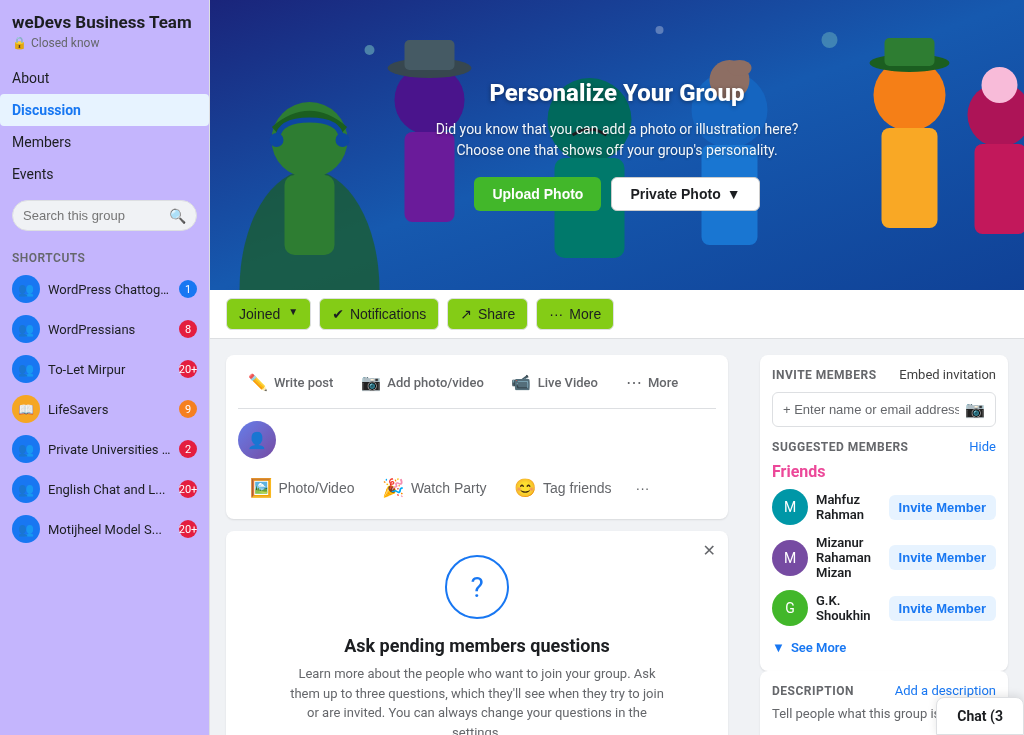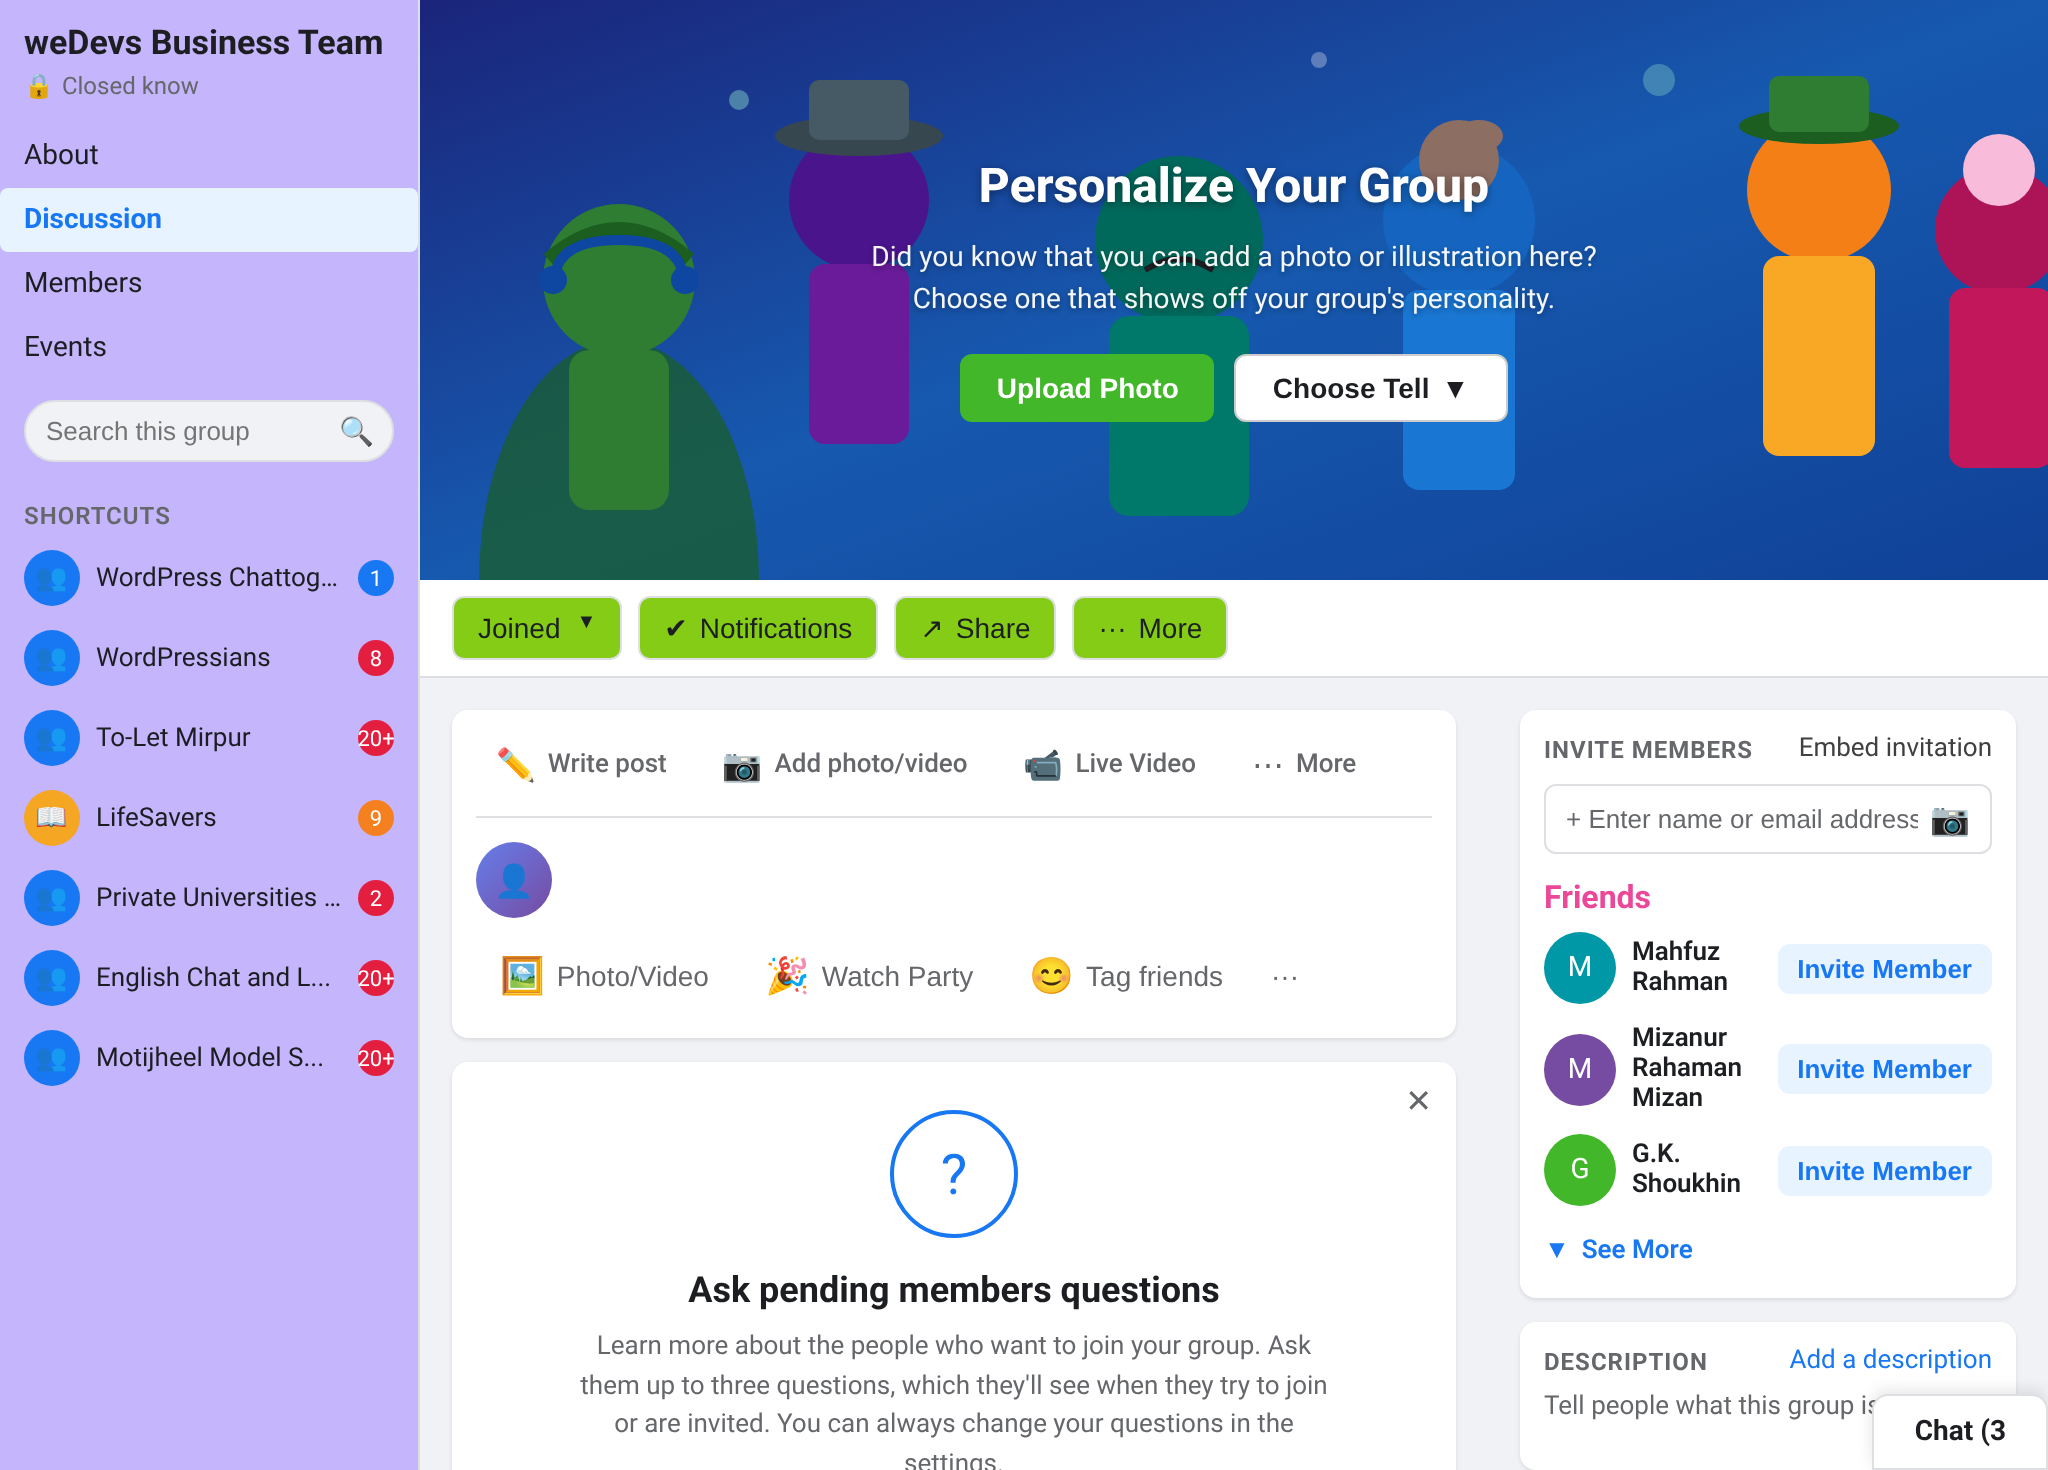--- a/index.html
+++ b/index.html
@@ -64,21 +64,21 @@
     .post-action-more { padding: 8px; border-radius: 50%; }
 
     
     .pending-card { background: #fff; border-radius: 8px; box-shadow: 0 1px 2px rgba(0,0,0,0.1); padding: 24px 20px; text-align: center; position: relative; }
     .pending-close { position: absolute; top: 10px; right: 12px; font-size: 16px; cursor: pointer; color: #65676b; background: none; border: none; }
     .pending-icon-circle { width: 64px; height: 64px; border-radius: 50%; border: 2px solid #1877f2; display: flex; align-items: center; justify-content: center; margin: 0 auto 16px; font-size: 28px; color: #1877f2; }
     .pending-title { font-size: 18px; font-weight: 700; margin-bottom: 8px; }
     .pending-desc { font-size: 13px; color: #65676b; line-height: 1.5; max-width: 380px; margin: 0 auto; }
 
     
-    .right-panel { width: 280px; overflow-y: auto; padding: 16px; display: flex; flex-direction: column; gap: 12px; flex-shrink: 0; }
+    .right-panel { width: 280px; overflow-y: auto; padding: 16px; display: flex; flex-direction: column; flex-shrink: 0; }
 
     
     .invite-card { background: #fff; border-radius: 8px; box-shadow: 0 1px 2px rgba(0,0,0,0.1); padding: 12px; }
     .invite-header { display: flex; justify-content: space-between; align-items: center; margin-bottom: 10px; }
     .invite-title { font-size: 12px; font-weight: 700; color: #65676b; text-transform: uppercase; letter-spacing: 0.5px; }
     .invite-link { font-size: 13px; color: #404040; cursor: pointer; text-decoration: none; }
     .invite-input-row { display: flex; align-items: center; gap: 6px; border: 1px solid #dddfe2; border-radius: 6px; padding: 7px 10px; margin-bottom: 12px; }
     .invite-input { border: none; outline: none; flex: 1; font-size: 13px; color: #1c1e21; }
     .invite-input::placeholder { color: #65676b; }
     .invite-camera { font-size: 16px; color: #65676b; cursor: pointer; }
@@ -234,21 +234,21 @@
           <circle cx="160" cy="50" r="5" fill="#80cbc4" opacity="0.5"></circle>
           <circle cx="620" cy="40" r="8" fill="#80cbc4" opacity="0.4"></circle>
           <circle cx="450" cy="30" r="4" fill="#fff" opacity="0.3"></circle>
         </svg>
         <div class="cover-overlay">
           <div class="cover-title">Personalize Your Group</div>
           <div class="cover-desc">Did you know that you can add a photo or illustration here? Choose one that shows off your group's personality.</div>
           <div class="cover-buttons">
             <button class="btn-upload">Upload Photo</button>
             <button class="btn-choose">
-              <span>Choose Tell</span>
+              <span>Private Photo</span>
               <span>▼</span>
             </button>
           </div>
         </div>
       </div>
     </div>
 
     <div class="action-bar">
       <button class="action-btn">
         <span>Joined</span>
@@ -325,20 +325,24 @@
 
         <div class="invite-card">
           <div class="invite-header">
             <span class="invite-title">INVITE MEMBERS</span>
             <a class="invite-link">Embed invitation</a>
           </div>
           <div class="invite-input-row">
             <input class="invite-input" type="text" placeholder="+ Enter name or email address..." style="">
             <span class="invite-camera">📷</span>
           </div>
+          <div class="suggested-header">
+            <span class="suggested-title">SUGGESTED MEMBERS</span>
+            <a class="suggested-link">Hide</a>
+          </div>
           <div class="friends-label">Friends</div>
 
           <div class="member-row">
             <div class="member-avatar av-teal">M</div>
             <span class="member-name">Mahfuz Rahman</span>
             <button class="invite-member-btn">Invite Member</button>
           </div>
           <div class="member-row">
             <div class="member-avatar av-purple">M</div>
             <span class="member-name">Mizanur Rahaman Mizan</span>

